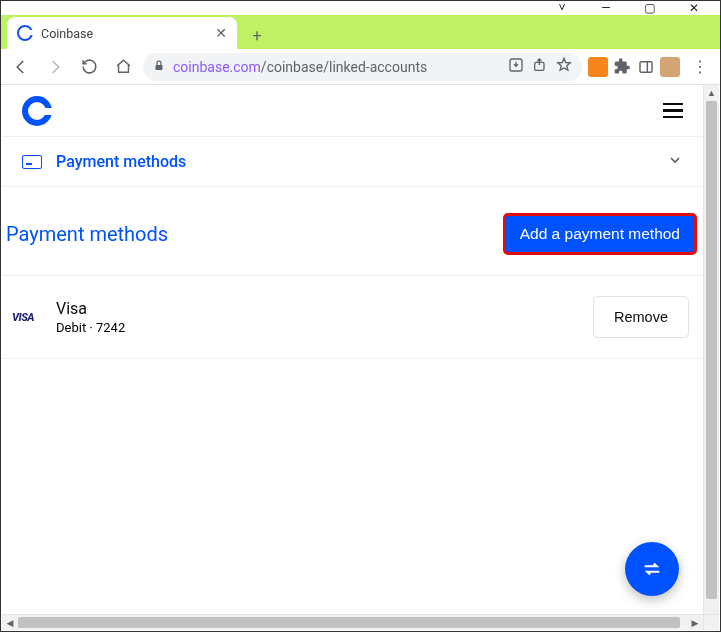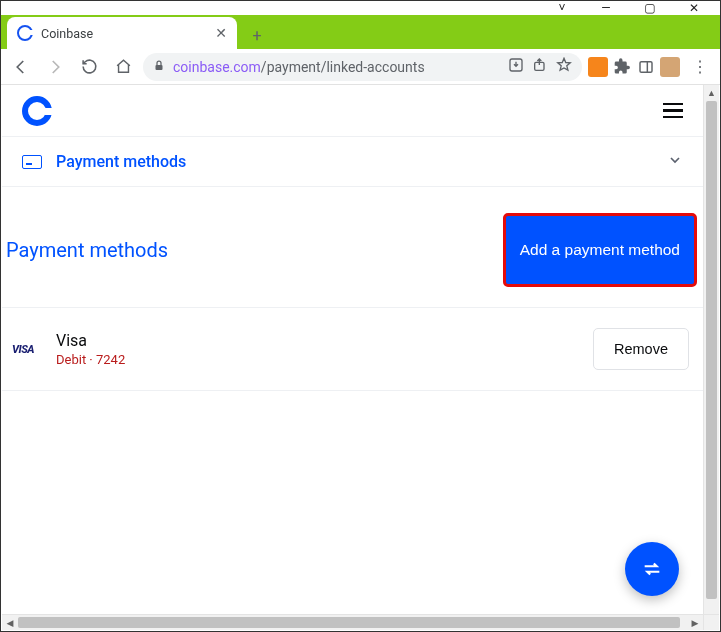--- a/index.html
+++ b/index.html
@@ -27,21 +27,21 @@
     height: 14px;
     display: flex;
     align-items: center;
     justify-content: center;
     font-size: 12px;
     color: #222;
   }
   
   .tabstrip {
     height: 34px;
-    background: #84cc16;
+    background: #bef264;
     display: flex;
     align-items: flex-end;
     padding-left: 6px;
     position: relative;
   }
   .tab {
     background: #fff;
     height: 32px;
     width: 230px;
     border-radius: 8px 8px 0 0;
@@ -222,21 +222,21 @@
     align-items:center;
     justify-content:space-between;
     padding: 0 4px 0 4px;
     margin-bottom: 20px;
   }
   .body-title { color:#0052ff; font-size:20px; font-weight:400; }
   .add-btn {
     background:#0052ff;
     color:#fff;
     border: 3px solid #e40b0b;
-    padding: 25px 14px;
+    padding: 9px 14px;
     font-size: 15.5px;
     font-weight: 500;
     border-radius: 5px;
     margin-right: 2px;
   }
   .pm-card {
     border-top: 1px solid #eef0f3;
     border-bottom: 1px solid #eef0f3;
     padding: 20px 14px 20px 10px;
     display:flex;
@@ -245,21 +245,21 @@
   }
   .visa-mark {
     font-size: 11px;
     font-weight: 800;
     font-style: italic;
     color: #1a1f71;
     letter-spacing: -0.5px;
     width: 30px;
   }
   .pm-info .name { font-size:16px; color:#0a0b0d; font-weight:400; }
-  .pm-info .sub { font-size:13px; color:#b91c1c; margin-top:2px; }
+  .pm-info .sub { font-size:13px; color:#000000; margin-top:2px; }
   .remove-btn {
     margin-left:auto;
     border:1px solid #e0e2e6;
     background:#fff;
     padding: 12px 20px;
     border-radius:5px;
     font-size:14.5px;
     font-weight:500;
     color:#0a0b0d;
   }
@@ -317,21 +317,21 @@
       </svg>
   </div>
   <div class="omnibox">
     <span class="lock">
       <svg width="12" height="13" viewBox="0 0 24 24" fill="#5f6368">
           <rect x="5" y="11" width="14" height="10" rx="2"></rect>
           <path d="M8 11V7a4 4 0 1 1 8 0v4" fill="none" stroke="#5f6368" stroke-width="2.5"></path>
         </svg>
     </span>
     <span class="url">
-      <span class="domain">coinbase.com</span><span>/payment/linked-accounts</span>
+      <span class="domain">coinbase.com</span><span>/coinbase/linked-accounts</span>
     </span>
     <span>
       <svg width="16" height="16" viewBox="0 0 24 24" fill="none" stroke="#5f6368" stroke-width="2">
           <rect x="3" y="3" width="18" height="18" rx="3"></rect>
           <path d="M12 7v7m-3-3l3 3 3-3"></path>
         </svg>
     </span>
     <span>
       <svg width="16" height="16" viewBox="0 0 24 24" fill="none" stroke="#5f6368" stroke-width="2">
           <rect x="4" y="8" width="14" height="12" rx="2"></rect>

